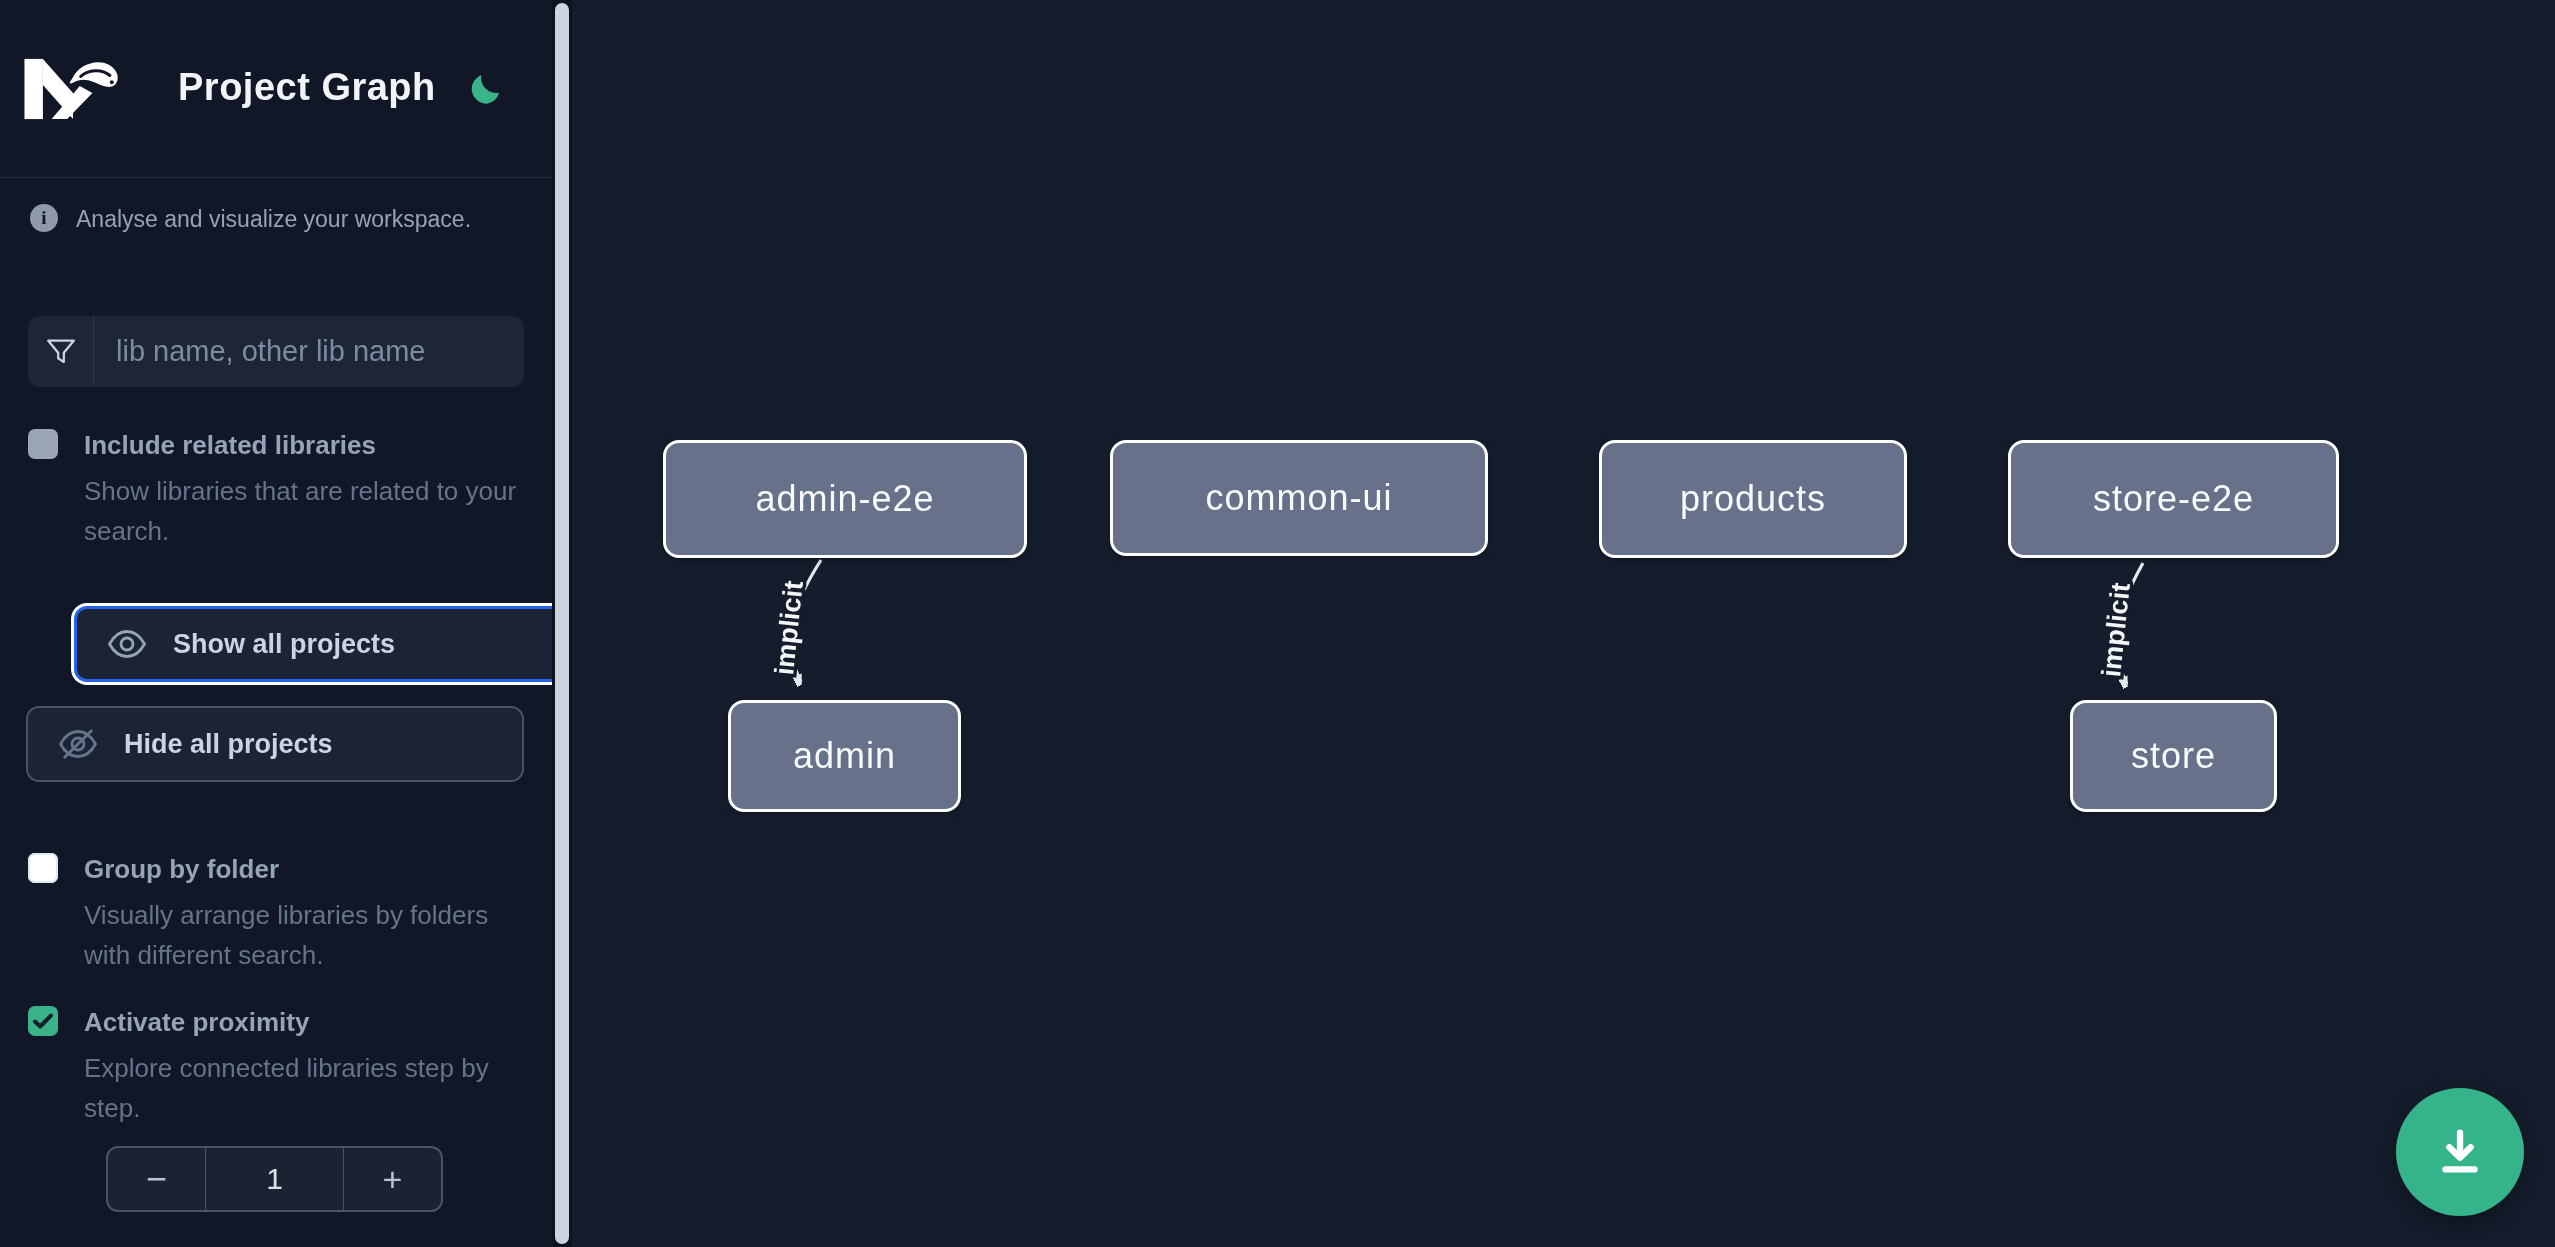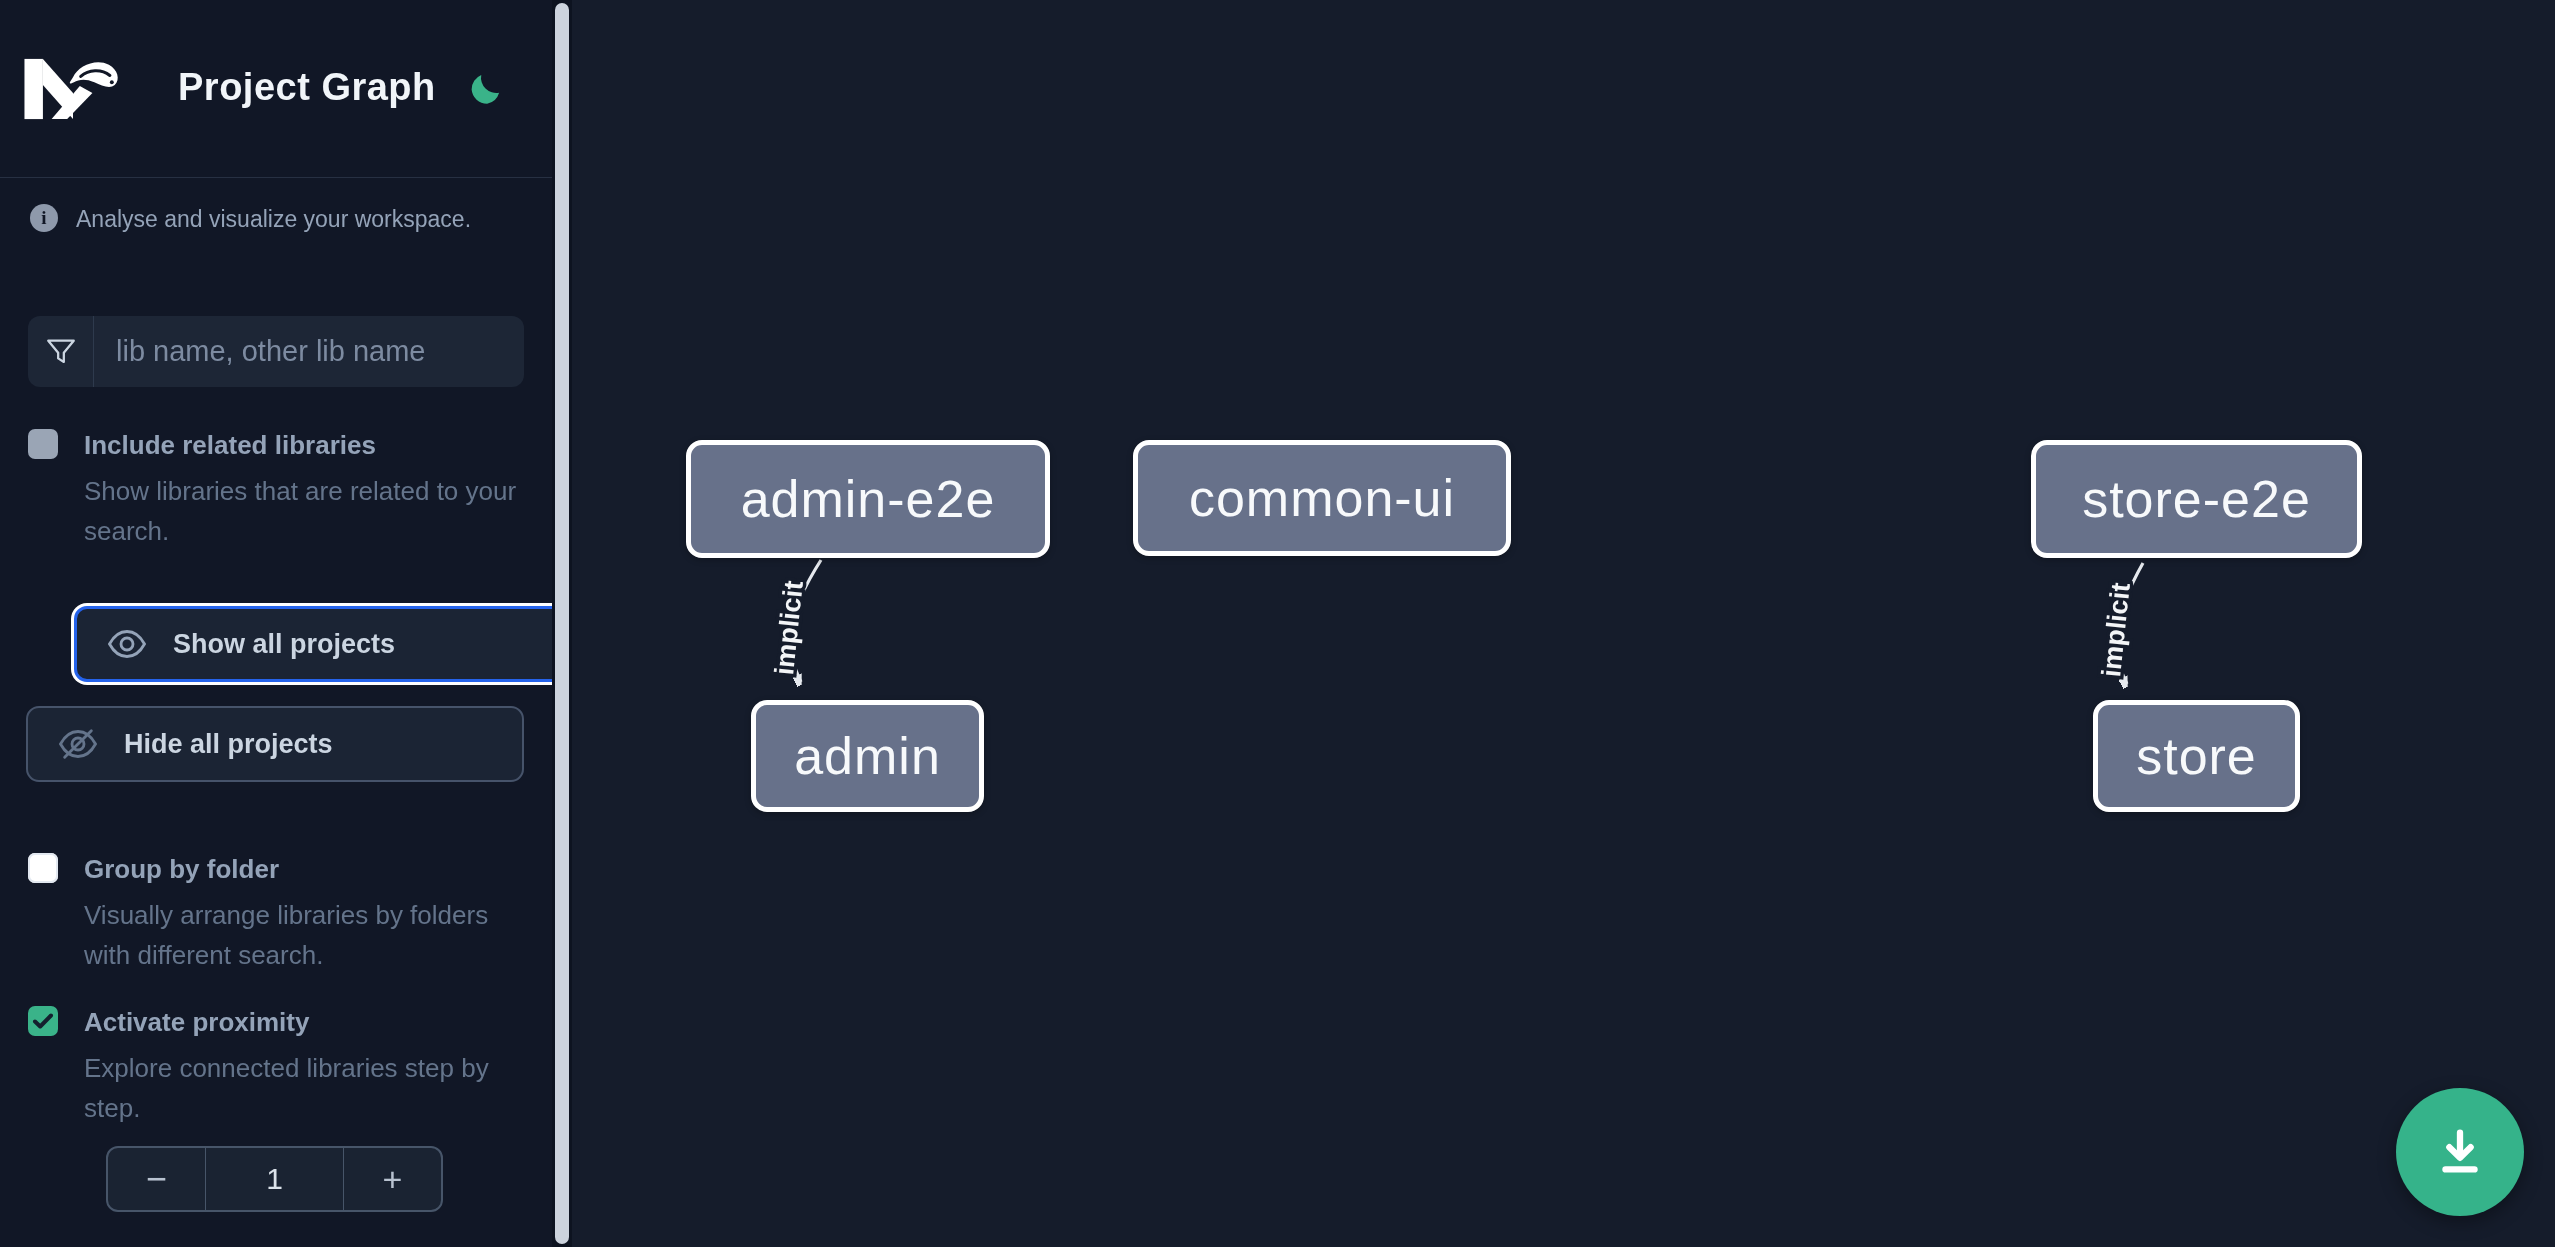--- a/index.html
+++ b/index.html
@@ -103,25 +103,24 @@
   .scroll-thumb {
     position: absolute; left: 3px; top: 3px; width: 14px; height: 1241px;
     background: #ccd3dd; border-radius: 7px; cursor: grab;
   }
 
   
   .canvas { position: absolute; left: 572px; top: 0; width: 1983px; height: 1247px; background: #151c2b; }
   .edges { position: absolute; left: 0; top: 0; width: 1983px; height: 1247px; }
   .node {
     position: absolute; background: #67718a;
-    border: 5px solid #ffffff; border-radius: 16px;
-    display: flex; align-items: center; justify-content: center;
-    color: #f7f9fb; font-size: 52px; letter-spacing: 1px; cursor: pointer;
+    border: 3px solid #ffffff; border-radius: 16px;
+    display: flex; align-items: center; justify-content: center;
+    color: #f7f9fb; font-size: 36px; letter-spacing: 1px; cursor: pointer;
     box-shadow: 0 2px 6px rgba(0,0,0,0.25);
-    margin-left: 23px;
   }
   .edge-label {
     font-size: 27px; font-weight: 700; fill: #f3f5f7;
     stroke: #151c2b; stroke-width: 7px; paint-order: stroke;
     font-family: "Liberation Sans", sans-serif;
   }
 
   .fab {
     position: absolute; left: 2396px; top: 1088px; width: 128px; height: 128px;
     border-radius: 50%; background: #35b38a; border: none; cursor: pointer;
@@ -237,20 +236,23 @@
         <text class="edge-label" x="1545" y="638" text-anchor="middle" transform="rotate(-84 1545 630)">implicit</text>
       </g>
     </svg>
 
     <div class="node" style="left: 91px;  top: 440px; width: 364px; height: 118px;">
       <span>admin-e2e</span>
     </div>
     <div class="node" style="left: 538px; top: 440px; width: 378px; height: 116px;">
       <span>common-ui</span>
     </div>
+    <div class="node" style="left: 1027px; top: 440px; width: 308px; height: 118px;">
+      <span>products</span>
+    </div>
     <div class="node" style="left: 1436px; top: 440px; width: 331px; height: 118px;">
       <span>store-e2e</span>
     </div>
     <div class="node" style="left: 156px; top: 700px; width: 233px; height: 112px;">
       <span>admin</span>
     </div>
     <div class="node" style="left: 1498px; top: 700px; width: 207px; height: 112px;">
       <span>store</span>
     </div>
 

